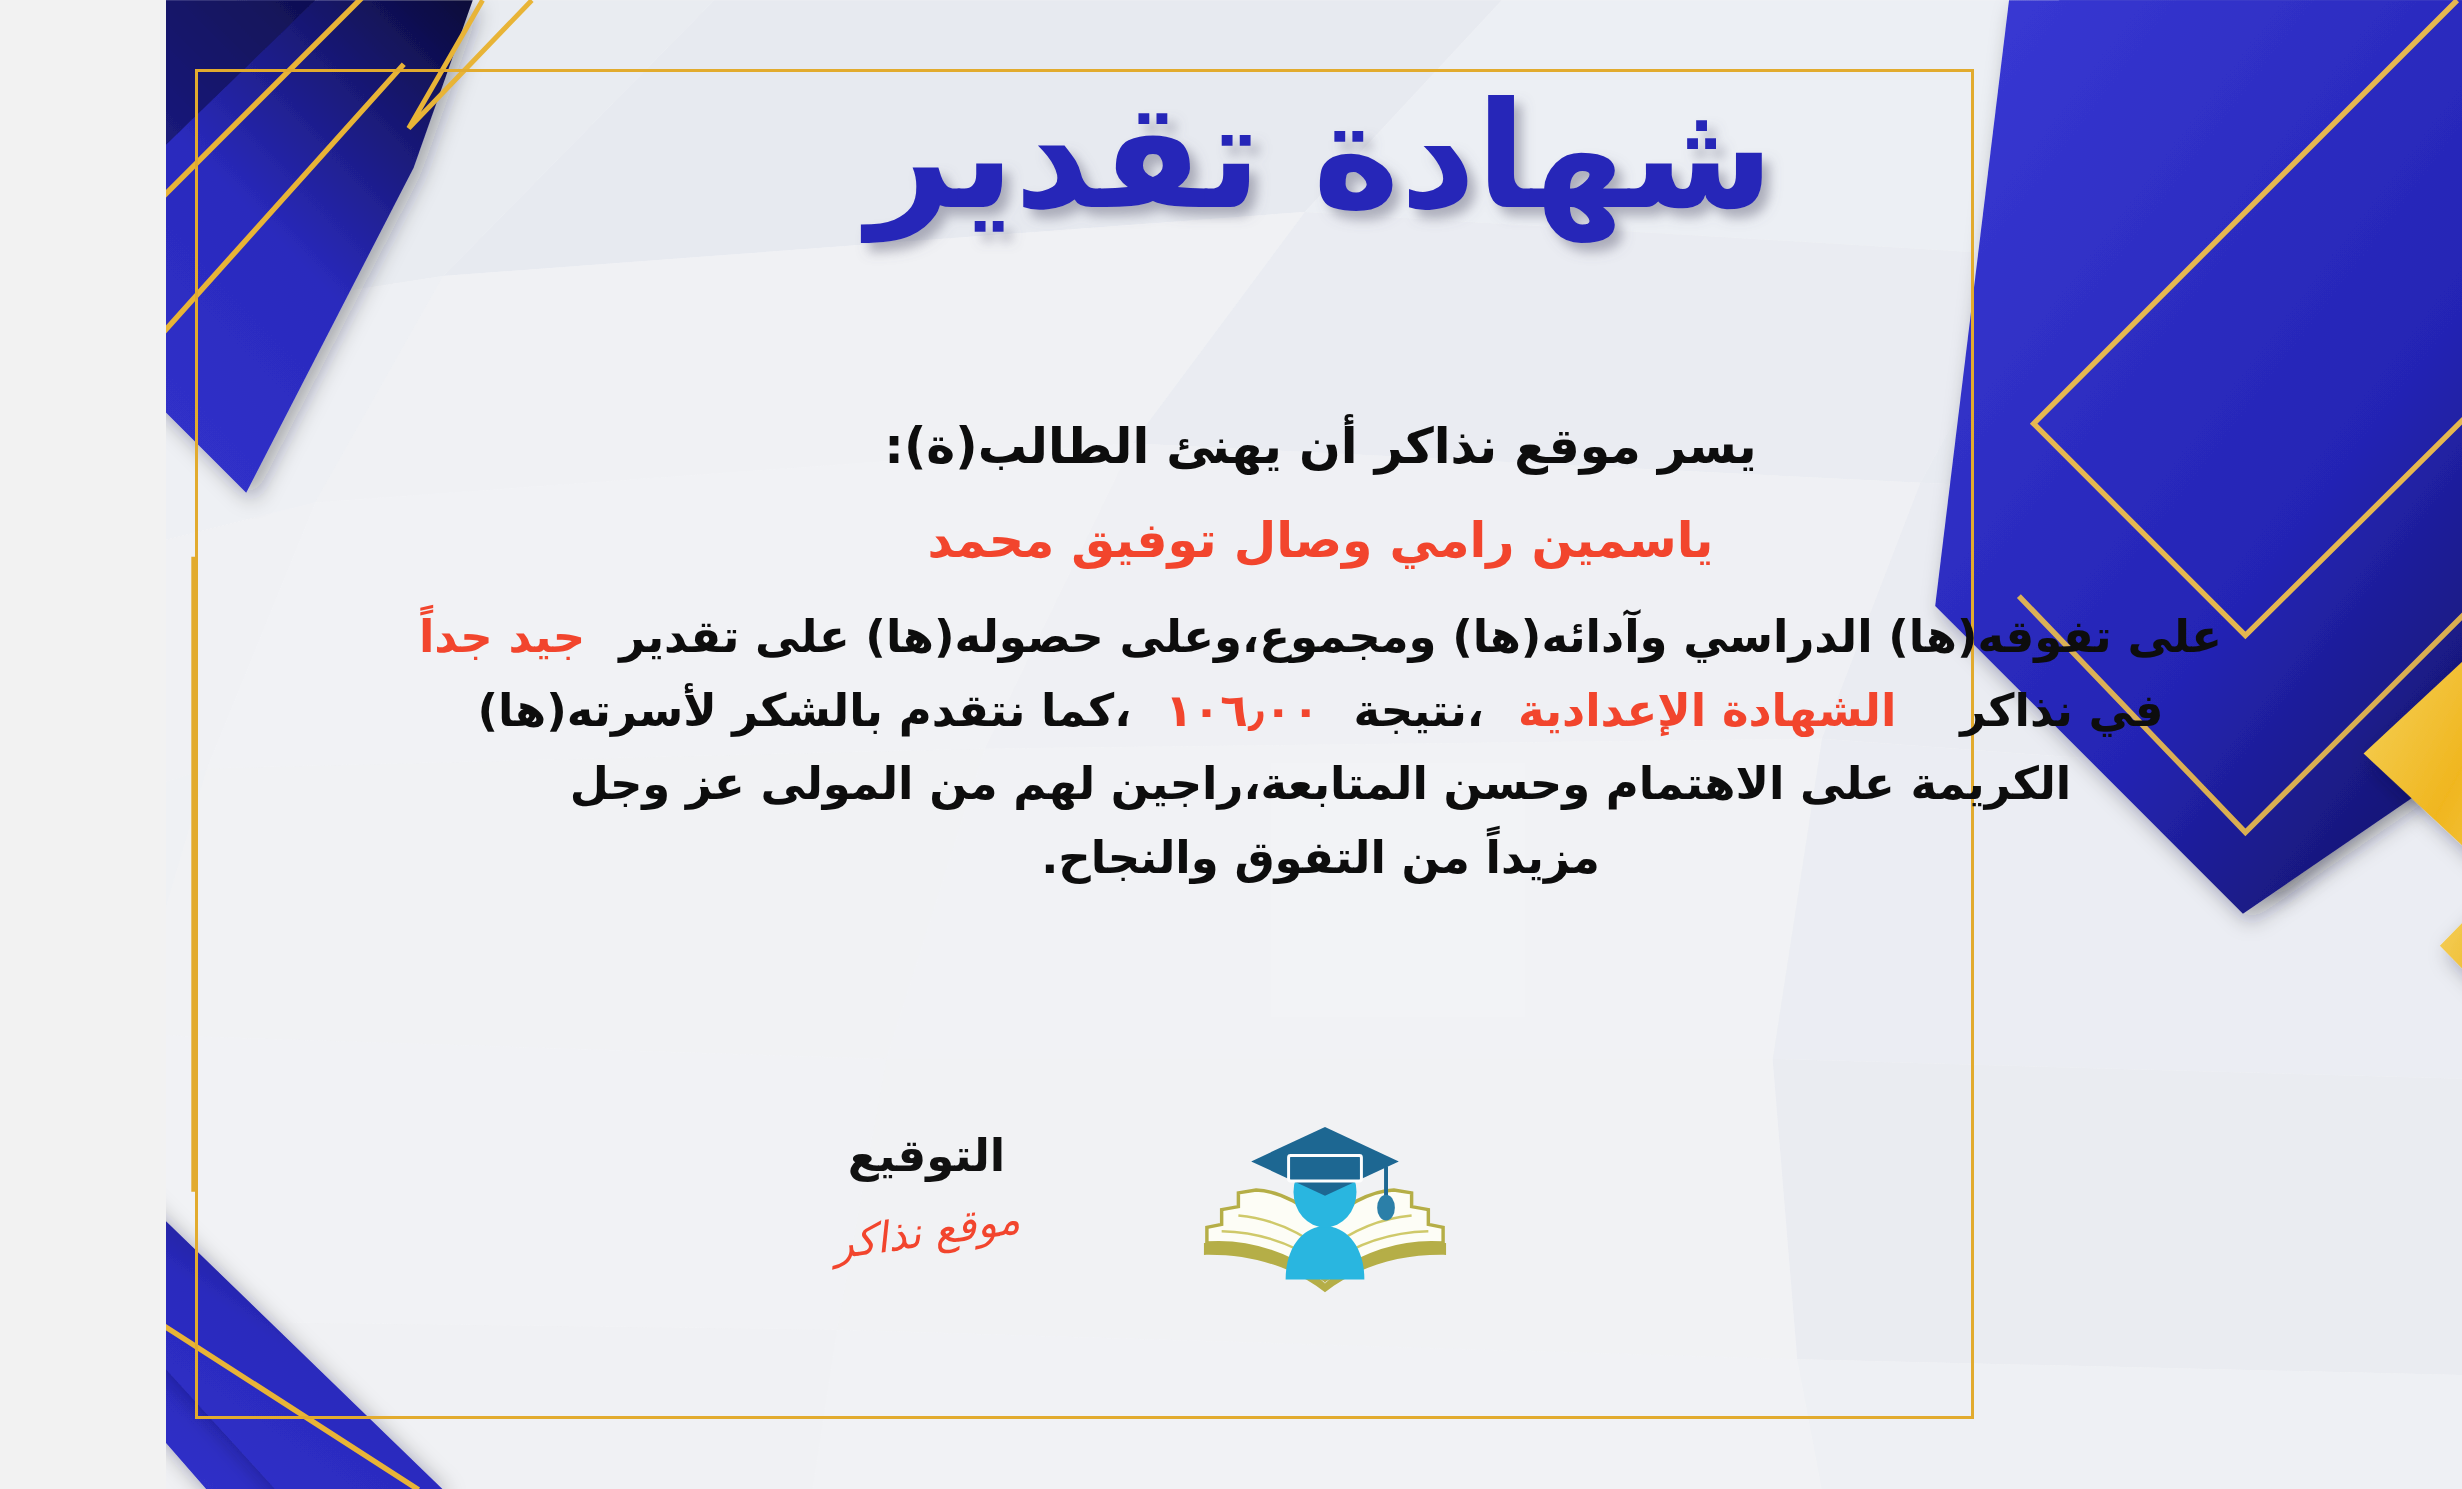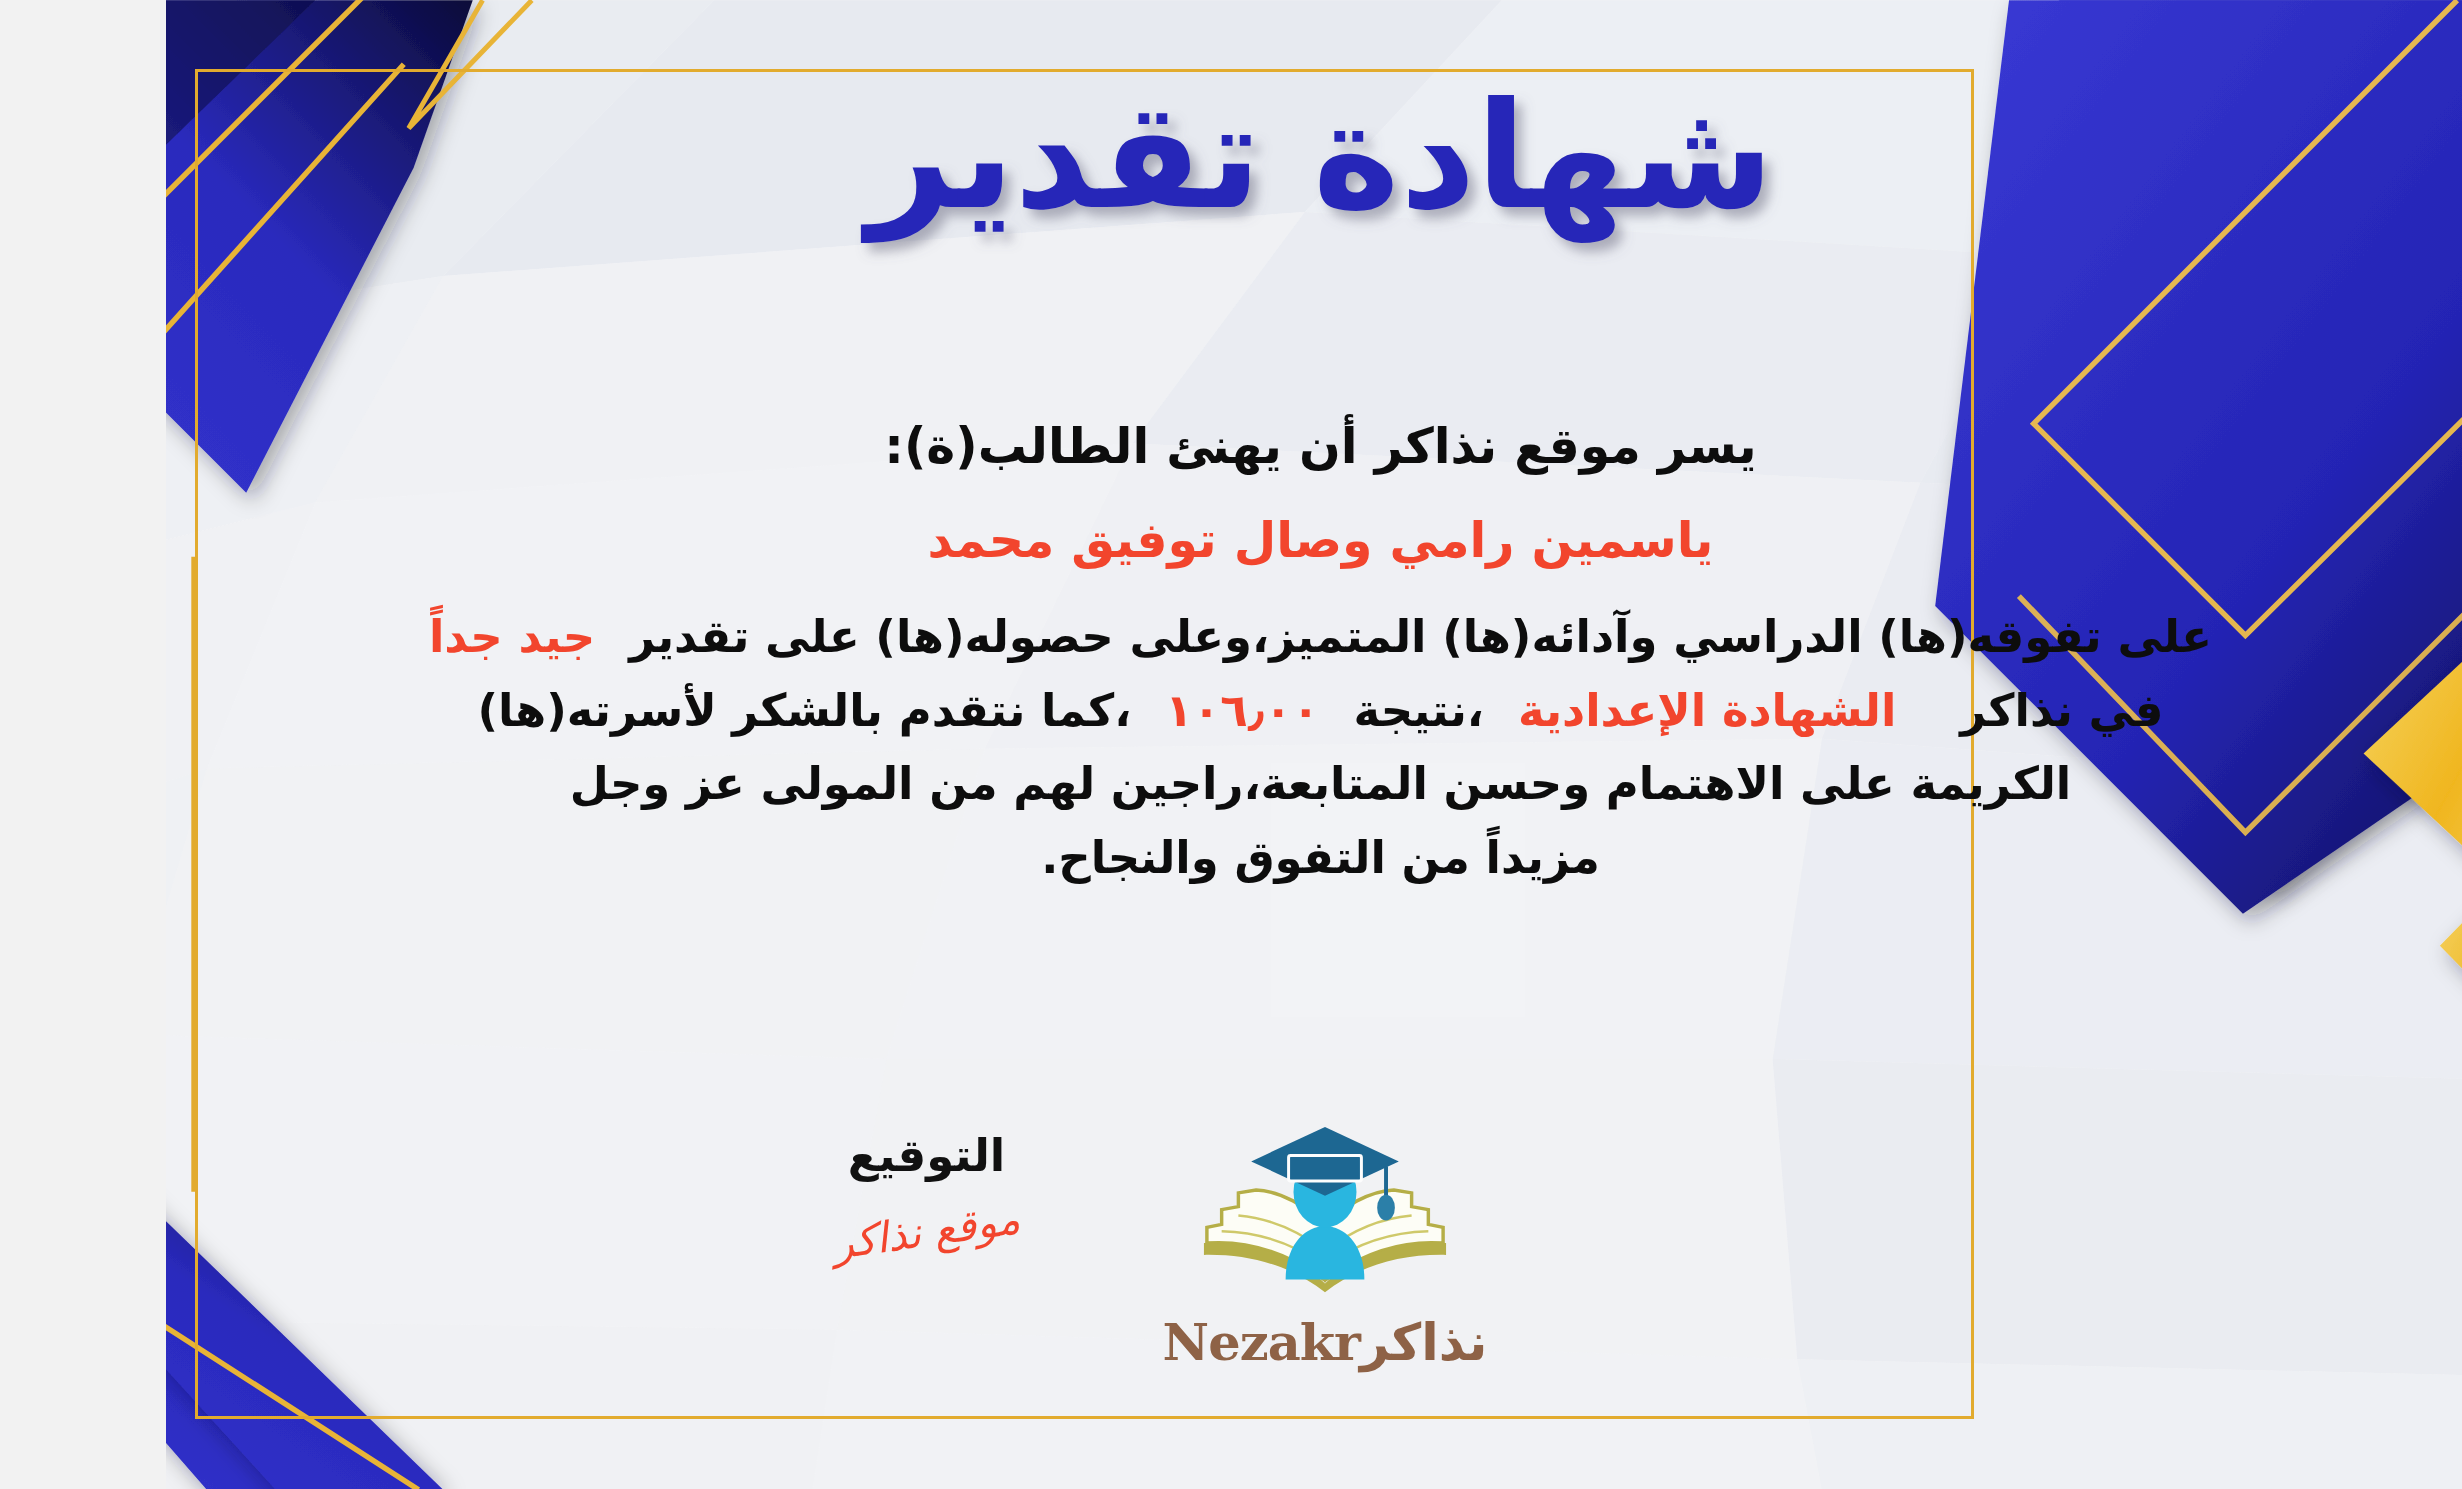--- a/index.html
+++ b/index.html
@@ -236,21 +236,21 @@
       </svg>
     </div>
 
     <div class="body-block">
 
       <p class="line l1">يسر موقع نذاكر أن يهنئ الطالب(ة):</p>
 
       <p class="line name">ياسمين رامي وصال توفيق محمد</p>
 
       <p class="line l3">
-        <span>على تفوقه(ها) الدراسي وآدائه(ها) المتميز،وعلى حصوله(ها) على تقدير</span><span class="gap-s"></span><span class="red">جيد جداً</span>
+        <span>على تفوقه(ها) الدراسي وآدائه(ها) ومجموع،وعلى حصوله(ها) على تقدير</span><span class="gap-s"></span><span class="red">جيد جداً</span>
       </p>
 
       <p class="line l4">
         <span>في نذاكر</span><span class="gap-m"></span><span class="red">الشهادة الإعدادية</span><span class="gap-s"></span><span>،نتيجة</span><span class="gap-s"></span><span class="red">١٠٦٫٠٠</span><span class="gap-s"></span><span>،كما نتقدم بالشكر لأسرته(ها)</span>
       </p>
 
       <p class="line l5">الكريمة على الاهتمام وحسن المتابعة،راجين لهم من المولى عز وجل</p>
 
       <p class="line l6">مزيداً من التفوق والنجاح.</p>
     </div>
@@ -285,21 +285,18 @@
             <ellipse cx="280" cy="140" rx="64" ry="72" fill="#29b6e0"></ellipse>
           </g>
 
           <g>
             <polygon points="280,8 430,78 280,148 130,78" fill="#1d6792"></polygon>
             <rect x="206" y="66" width="148" height="52" rx="4" fill="#1d6792" stroke="#fdfdfd" stroke-width="6"></rect>
             <path d="M404 88 L404 148" stroke="#1d6792" stroke-width="8" fill="none"></path>
             <ellipse cx="404" cy="172" rx="18" ry="26" fill="#2b7fa8"></ellipse>
           </g>
         </svg>
-        <div class="logo-text">
-          <span class="ar">نذاكر</span><span>Nezakr</span>
-        </div>
       </div>
     </div>
 
   </div>
 </div>
 
 
 </body></html>

